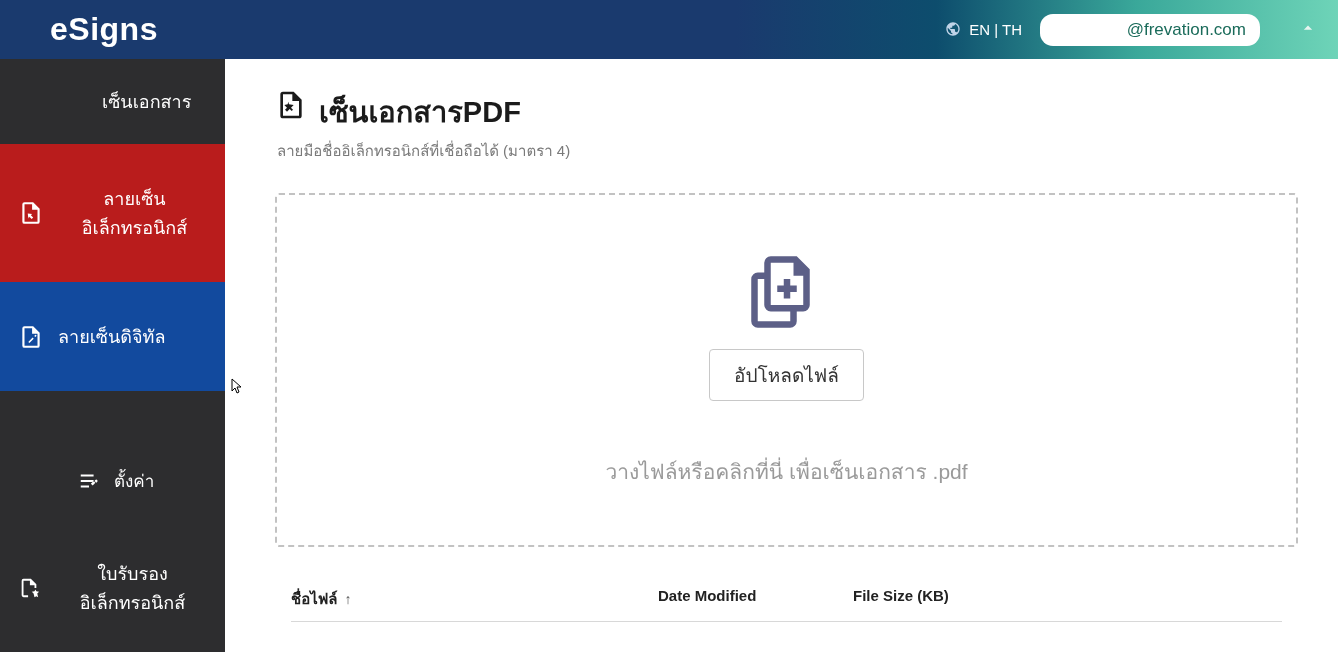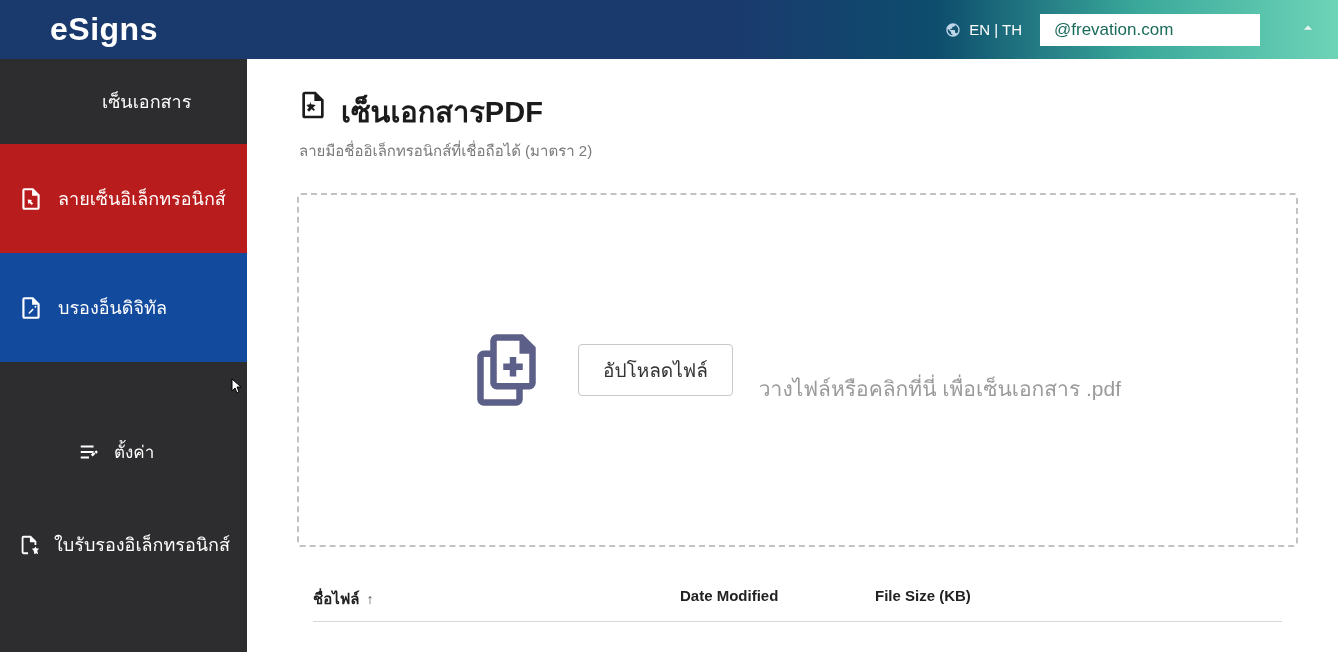--- a/index.html
+++ b/index.html
@@ -28,56 +28,57 @@
       letter-spacing: 0.5px;
     }
     .header-right {
       margin-left: auto;
       display: flex;
       align-items: center;
       gap: 18px;
     }
     .lang-switch {
       display: flex;
-      align-items: center;
       gap: 8px;
       font-size: 15px;
       font-weight: 500;
       cursor: pointer;
     }
     .globe-icon {
       width: 16px;
       height: 16px;
       fill: #c0d4e8;
     }
     .user-email {
       background: #fff;
       color: #1a6b5a;
       padding: 6px 14px;
       font-size: 17px;
       font-weight: 500;
       display: flex;
       align-items: center;
       min-width: 220px;
+      justify-content: flex-end;
+      border-radius: 13px;
     }
     .chevron-up {
       margin-left: 20px;
       cursor: pointer;
     }
     .chevron-up svg {
       width: 20px;
       height: 20px;
       fill: #e8f5f0;
     }
     .body-wrap {
       display: flex;
       height: calc(100% - 62px);
     }
     .sidebar {
-      width: 247px;
+      width: 225px;
       background: #2d2d2f;
       color: #fff;
       flex-shrink: 0;
       text-align: center;
     }
     .sidebar-item {
       display: flex;
       align-items: center;
       gap: 14px;
       padding: 28px 14px 28px 18px;
@@ -140,24 +141,24 @@
       color: #7a7a7a;
       margin-top: 4px;
       margin-left: 2px;
     }
     .dropzone {
       margin-top: 30px;
       border: 2px dashed #c2c2c2;
       border-radius: 4px;
       height: 354px;
       display: flex;
-      flex-direction: row;
+      flex-direction: column;
       align-items: center;
       justify-content: center;
-      gap: 26px;
+      gap: 18px;
     }
     .drop-icon {
       width: 78px;
       height: 78px;
       fill: #5c5f87;
     }
     .upload-btn {
       background: #fff;
       border: 1px solid #c8c8c8;
       border-radius: 4px;
@@ -256,21 +257,21 @@
       </span>
       <span>ลายเซ็นอิเล็กทรอนิกส์</span>
     </div>
 
     <div class="sidebar-item highlight large">
       <span class="sidebar-icon">
         <svg viewBox="0 0 24 24">
             <path d="M14 2H6a2 2 0 0 0-2 2v16a2 2 0 0 0 2 2h12a2 2 0 0 0 2-2V8l-6-6zm4 18H6V4h7v5h5v11zm-7.5-2.5l-1-1 4-4 1 1-4 4zm5.5-5.5l-1-1 .8-.8a.7.7 0 0 1 1 0 .7.7 0 0 1 0 1l-.8.8z"></path>
           </svg>
       </span>
-      <span>บรองอ็นดิจิทัล</span>
+      <span>ลายเซ็นดิจิทัล</span>
     </div>
 
     <div class="sidebar-item sub" style="padding-top:76px; padding-bottom:35px;">
       <span class="sidebar-icon" style="width:22px;height:22px;">
         <svg viewBox="0 0 24 24">
             <path d="M3 5h14v2H3V5zm0 6h14v2H3v-2zm0 6h9v2H3v-2zm16-3l-2-2-3 3 2 2 3-3zm2-3a1.5 1.5 0 0 0-2.12 0L18 12l2 2 .88-.88a1.5 1.5 0 0 0 0-2.12z"></path>
           </svg>
       </span>
       <span>ตั้งค่า</span>
     </div>
@@ -287,21 +288,21 @@
 
   <div class="main">
     <div class="page-title-row">
       <span class="page-title-icon">
         <svg viewBox="0 0 24 24">
             <path d="M14 2H6a2 2 0 0 0-2 2v16a2 2 0 0 0 2 2h12a2 2 0 0 0 2-2V8l-6-6zM6 20V4h7v5h5v11H6zm3-3l2-2 1.5 1.5 1-1-1.5-1.5 2-2-3.5-.5-.5-2-.5 2L7 12l2 2-1.5 1.5 1 1L9 17z"></path>
           </svg>
       </span>
       <h1 class="page-title">เซ็นเอกสารPDF</h1>
     </div>
-    <div class="page-subtitle">ลายมือชื่ออิเล็กทรอนิกส์ที่เชื่อถือได้ (มาตรา 2)</div>
+    <div class="page-subtitle">ลายมือชื่ออิเล็กทรอนิกส์ที่เชื่อถือได้ (มาตรา 4)</div>
 
     <div class="dropzone">
       <svg class="drop-icon" viewBox="0 0 24 24">
         <path d="M15 1H7a2 2 0 0 0-2 2v3H3a2 2 0 0 0-2 2v13a2 2 0 0 0 2 2h10a2 2 0 0 0 2-2v-3h2a2 2 0 0 0 2-2V5l-4-4zM13 21H3V8h2v8a2 2 0 0 0 2 2h6v3zm4-5H7V3h7v4h3v9zm-6-8h2v2h2v2h-2v2h-2v-2H9v-2h2V8z"></path>
       </svg>
       <button class="upload-btn">อัปโหลดไฟล์</button>
       <div class="drop-hint">วางไฟล์หรือคลิกที่นี่ เพื่อเซ็นเอกสาร .pdf</div>
     </div>
 
     <div class="files-table">

